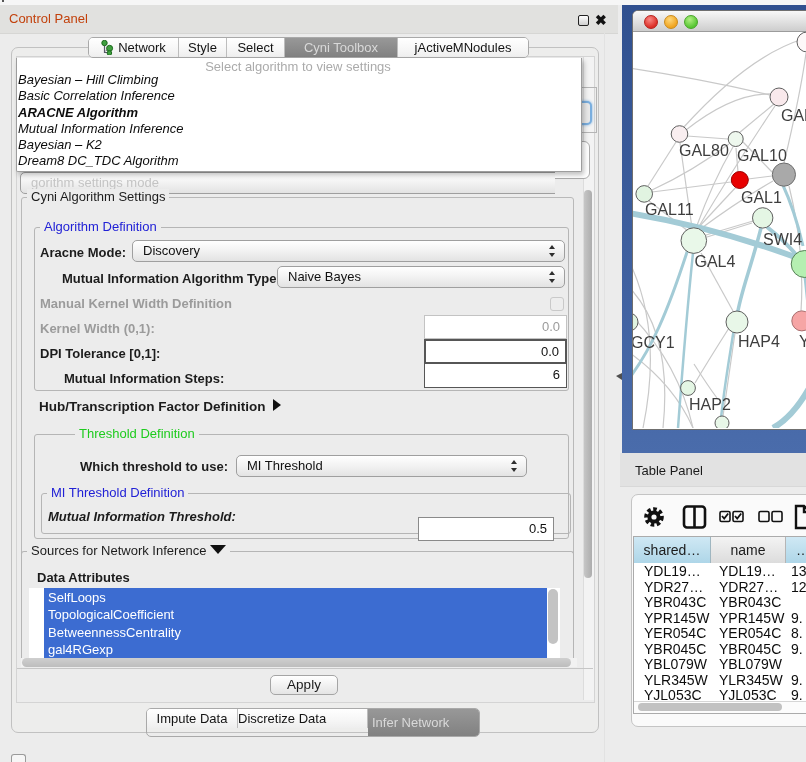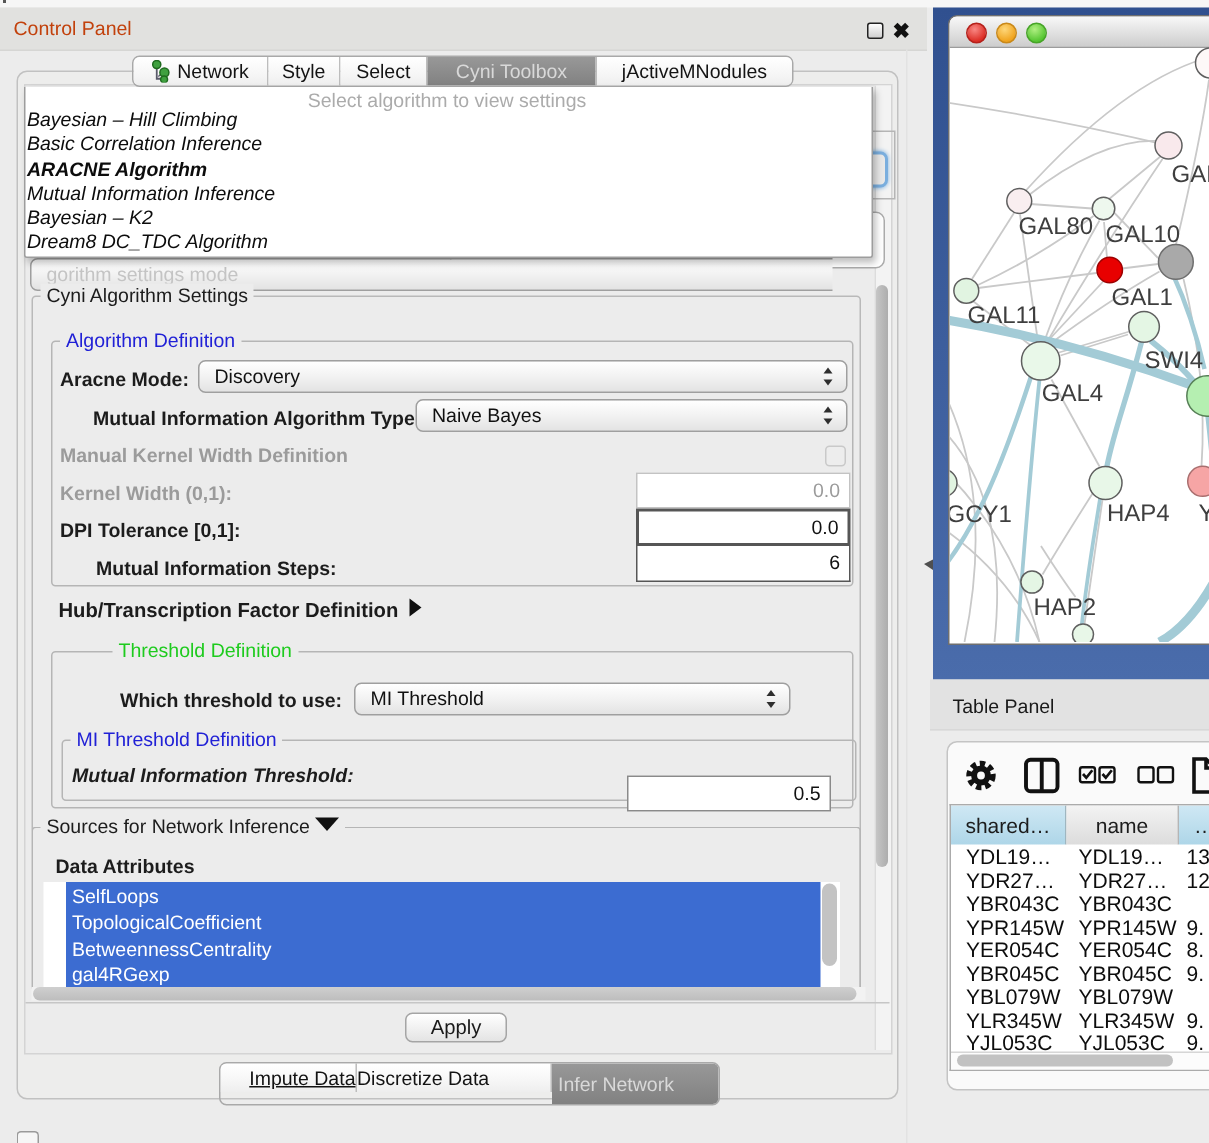--- a/index.html
+++ b/index.html
@@ -101,21 +101,21 @@
 <div class="abs" style="left:548px;top:589px;width:10px;height:55px;background:#c3c3c3;border-radius:5px;"></div>
 
 <div class="abs" style="left:21px;top:658px;width:556px;height:9px;background:#f2f2f2;"></div>
 <div class="abs" style="left:22px;top:658px;width:549px;height:9px;background:linear-gradient(#cfcfcf,#bdbdbd);border-radius:5px;"></div>
 
 <div class="abs" style="left:17px;top:668px;width:576px;height:1px;background:#c6c6c6;"></div>
 
 <div class="abs" style="left:270px;top:675px;width:66px;height:18px;border:1px solid #a5a5a5;border-radius:5px;background:linear-gradient(#ffffff,#f0f0f0 55%,#e4e4e4);text-align:center;font-size:13.5px;color:#1a1a1a;line-height:18px;">Apply</div>
 
 <div class="tabrow" style="left:146px;top:708px;">
-  <span class="seg" style="width:90px;padding:0;text-align:right;text-decoration:underline;">Impute Data</span><span class="seg" style="width:129px;padding:0;text-align:left;">Discretize Data</span><span class="seg sel" style="width:103px;padding:4px;text-align:left;border-right:none;">Infer Network</span>
+  <span class="seg" style="width:90px;padding:0;text-align:center;">Impute Data</span><span class="seg" style="width:129px;padding:0;text-align:left;">Discretize Data</span><span class="seg sel" style="width:103px;padding:4px;text-align:left;border-right:none;">Infer Network</span>
 </div>
 
 <div class="tabrow" style="left:88px;top:37px;">
   <span class="seg" style="width:89px;padding:0;text-align:center;"><svg width="13" height="15" viewBox="0 0 13 15" style="vertical-align:-3px;margin-right:4px">
         <path d="M 3.5,4 V 12.5 H 7" fill="none" stroke="#5a5a6a" stroke-width="1.2"></path>
         <line x1="4.5" y1="11" x2="7" y2="9" stroke="#5a5a6a" stroke-width="1"></line>
         <circle cx="3.5" cy="3" r="2.7" fill="#3fa03f" stroke="#1e6a1e"></circle>
         <circle cx="8.6" cy="8.3" r="3" fill="#3fa03f" stroke="#1e6a1e"></circle>
         <circle cx="8.4" cy="13" r="2.3" fill="#3fa03f" stroke="#1e6a1e"></circle>
       </svg>Network</span><span class="seg" style="width:47px;padding:0;text-align:center;">Style</span><span class="seg" style="width:57px;padding:0;text-align:center;">Select</span><span class="seg sel" style="width:112px;padding:0;text-align:center;">Cyni Toolbox</span><span class="seg" style="width:130px;padding:0;text-align:center;border-right:none;">jActiveMNodules</span>

